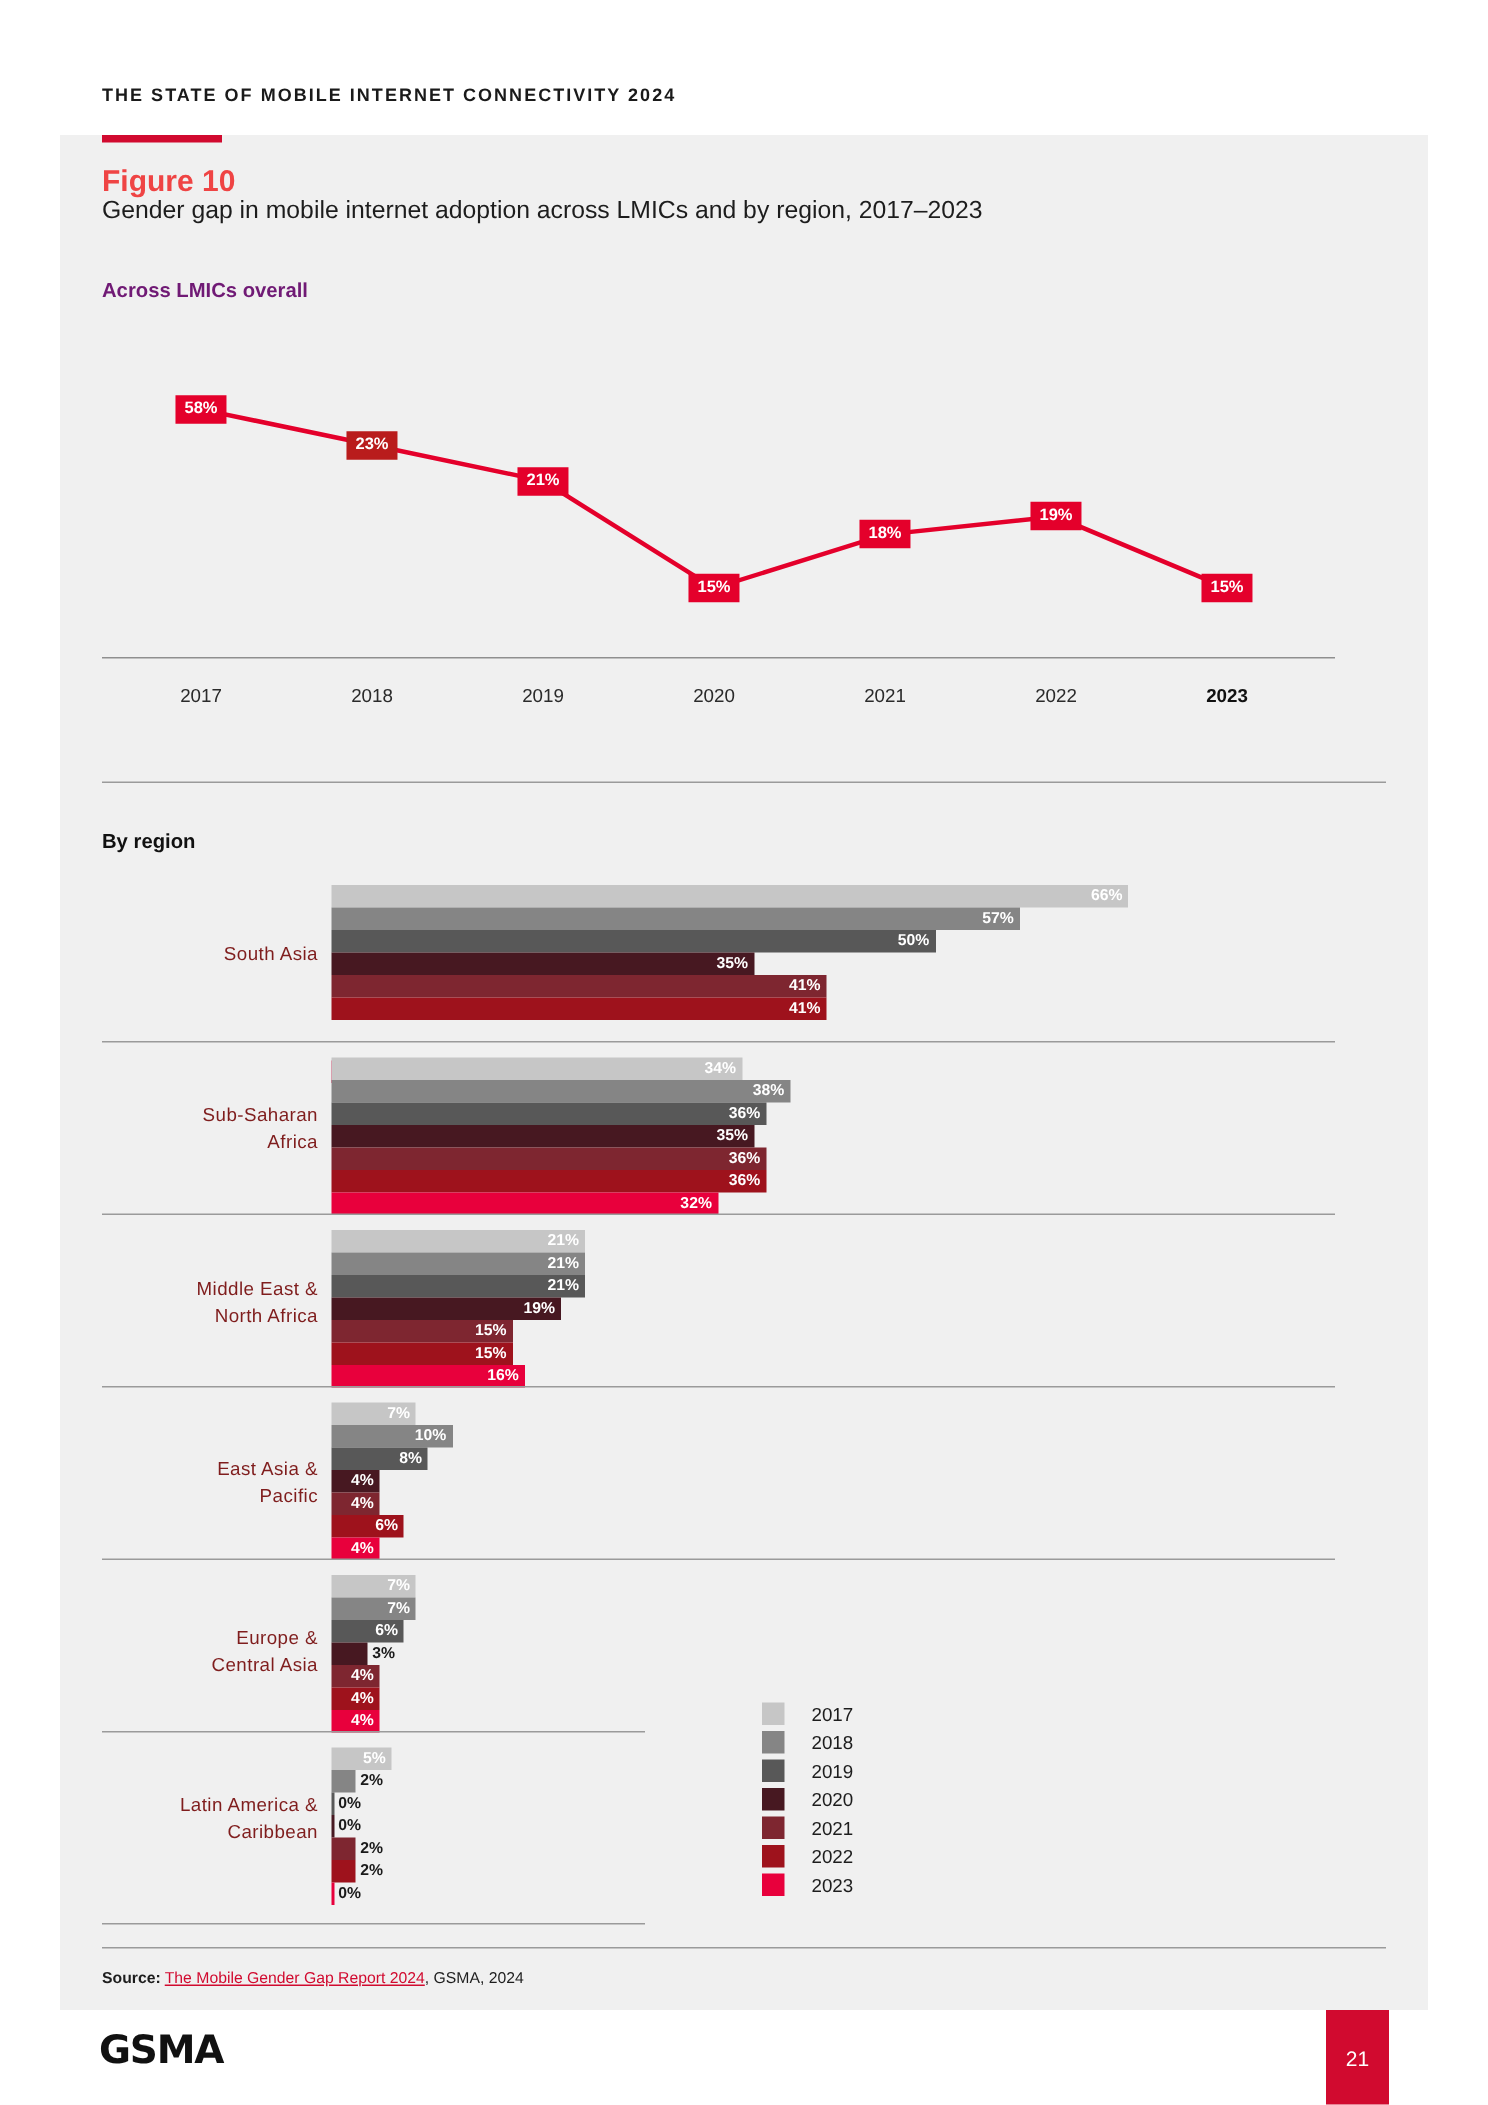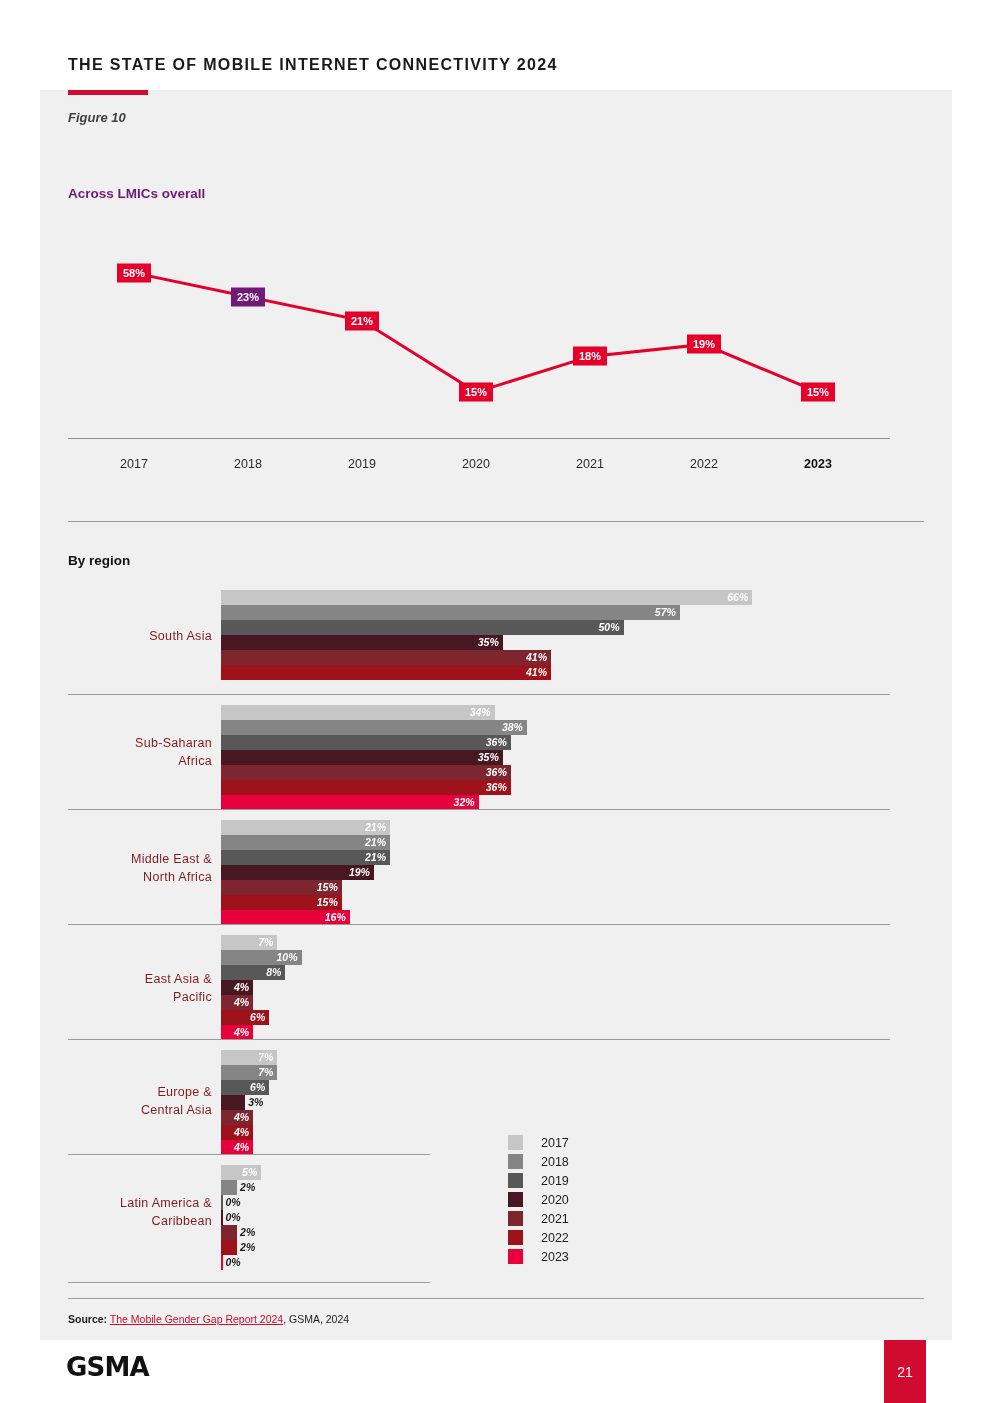--- a/index.html
+++ b/index.html
@@ -18,21 +18,21 @@
   
   #page {
     position: absolute;
     inset: 0;
     background: #ffffff;
   }
   #running-head {
     position: absolute;
     left: 68px;
     top: 56px;
-    font-size: 16px;
+    font-size: 12px;
     font-weight: bold;
     letter-spacing: 1.35px;
     color: #1a1a1a;
     white-space: nowrap;
   }
   #figure-panel {
     position: absolute;
     left: 40px;
     top: 90px;
     width: 912px;
@@ -46,24 +46,23 @@
     width: 80px;
     height: 5px;
     background: #d10a2f;
   }
 
   
   #fig-label {
     position: absolute;
     left: 68px;
     top: 110px;
-    font-size: 13px;
-    font-weight: bold;
-    color: #404040;
-    font-style: italic;
+    font-size: 20px;
+    font-weight: bold;
+    color: #ef4444;
   }
   #fig-title {
     position: absolute;
     left: 68px;
     top: 131px;
     font-size: 16.5px;
     font-weight: normal;
     color: #1d1d1d;
     white-space: nowrap;
   }
@@ -155,21 +154,20 @@
   .bar-row { position: absolute; left: 221px; height: 15px; }
   .bar-rect { position: absolute; left: 0; top: 0; height: 15px; }
   .bar-val {
     position: absolute;
     top: 0;
     height: 20px;
     line-height: 15px;
     font-size: 10.5px;
     font-weight: bold;
     white-space: nowrap;
-    font-style: italic;
   }
   .bar-val.inside { color: #ffffff; right: 4px; }
   .bar-val.outside { color: #1a1a1a; left: 4px; }
   .group-sep { position: absolute; left: 68px; height: 1px; background: #9a9a9a; }
 
   
   #legend {
     position: absolute;
     left: 508px;
     top: 1133px;
@@ -249,31 +247,32 @@
 <body>
 
 <div id="page">
 
   <div id="running-head">THE STATE OF MOBILE INTERNET CONNECTIVITY 2024</div>
 
   <div id="figure-panel"></div>
   <div id="accent-bar"></div>
 
   <div id="fig-label">Figure 10</div>
+  <div id="fig-title">Gender gap in mobile internet adoption across LMICs and by region, 2017–2023</div>
 
   <div id="sub-overall">Across LMICs overall</div>
 
   <div id="line-chart">
     <svg id="line-svg" width="822" height="215">
       <polyline id="line-path" fill="none" stroke="#e4002b" stroke-width="3" stroke-linejoin="miter" stroke-linecap="butt" points="66.0,47.9 180.0,71.7 294.0,95.6 408.0,167.1 522.0,131.4 636.0,119.4 750.0,167.1"></polyline>
     </svg>
     <div id="axis-line"></div>
     <div id="line-labels">
         <div class="pt-label-box" style="background: rgb(228, 0, 43); left: 66px; top: 47.8571px;">58%</div>
-        <div class="pt-label-box" style="background: #701a75; left: 180px; top: 71.7143px;">23%</div>
+        <div class="pt-label-box" style="background: #b91c1c; left: 180px; top: 71.7143px;">23%</div>
         <div class="pt-label-box" style="background: rgb(228, 0, 43); left: 294px; top: 95.5714px;">21%</div>
         <div class="pt-label-box" style="background: rgb(228, 0, 43); left: 408px; top: 167.143px;">15%</div>
         <div class="pt-label-box" style="background: rgb(228, 0, 43); left: 522px; top: 131.357px;">18%</div>
         <div class="pt-label-box" style="background: rgb(228, 0, 43); left: 636px; top: 119.429px;">19%</div>
         <div class="pt-label-box" style="background: rgb(228, 0, 43); left: 750px; top: 167.143px;">15%</div>
       </div>
     <div id="x-ticks">
         <div class="x-tick" style="left: 66px;">2017</div>
         <div class="x-tick" style="left: 180px;">2018</div>
         <div class="x-tick" style="left: 294px;">2019</div>

